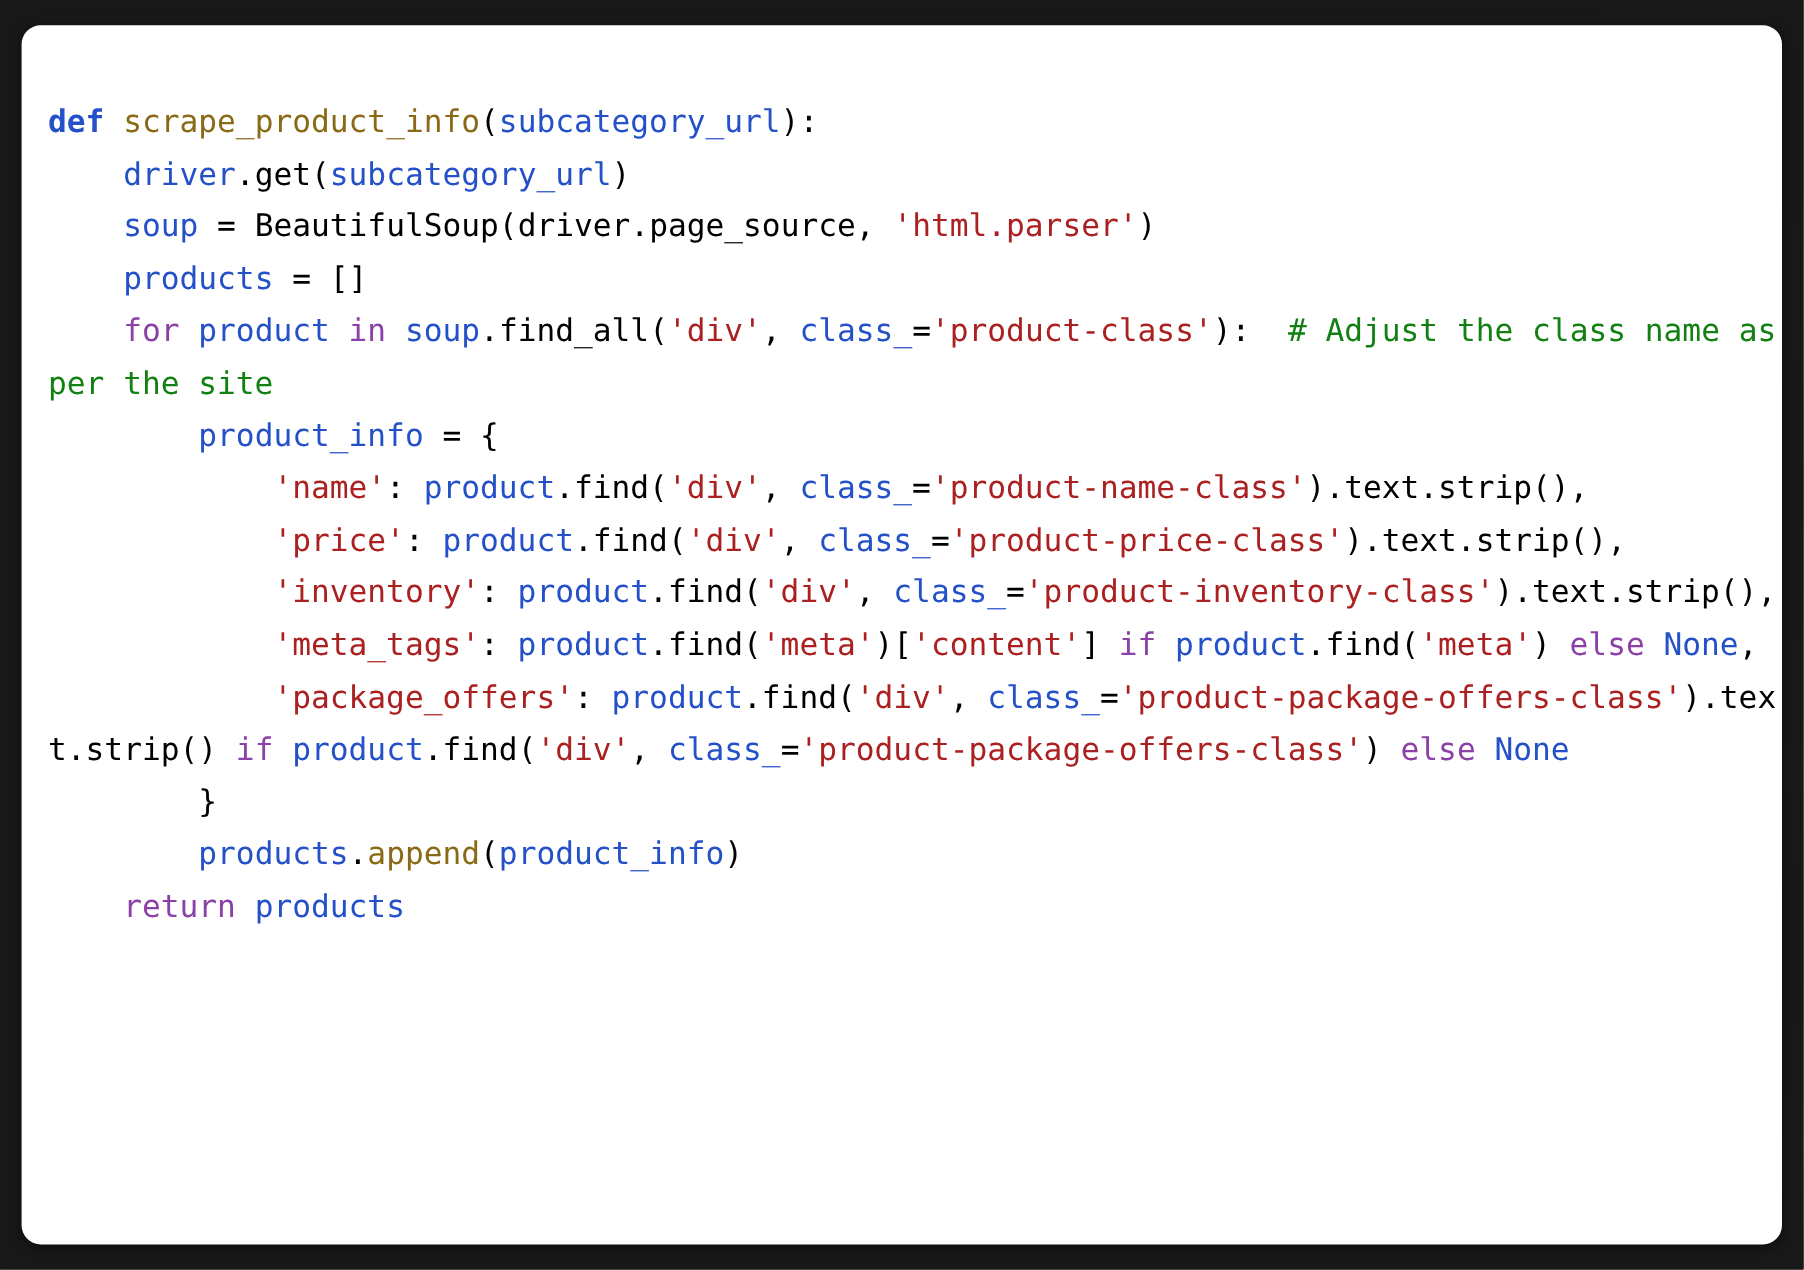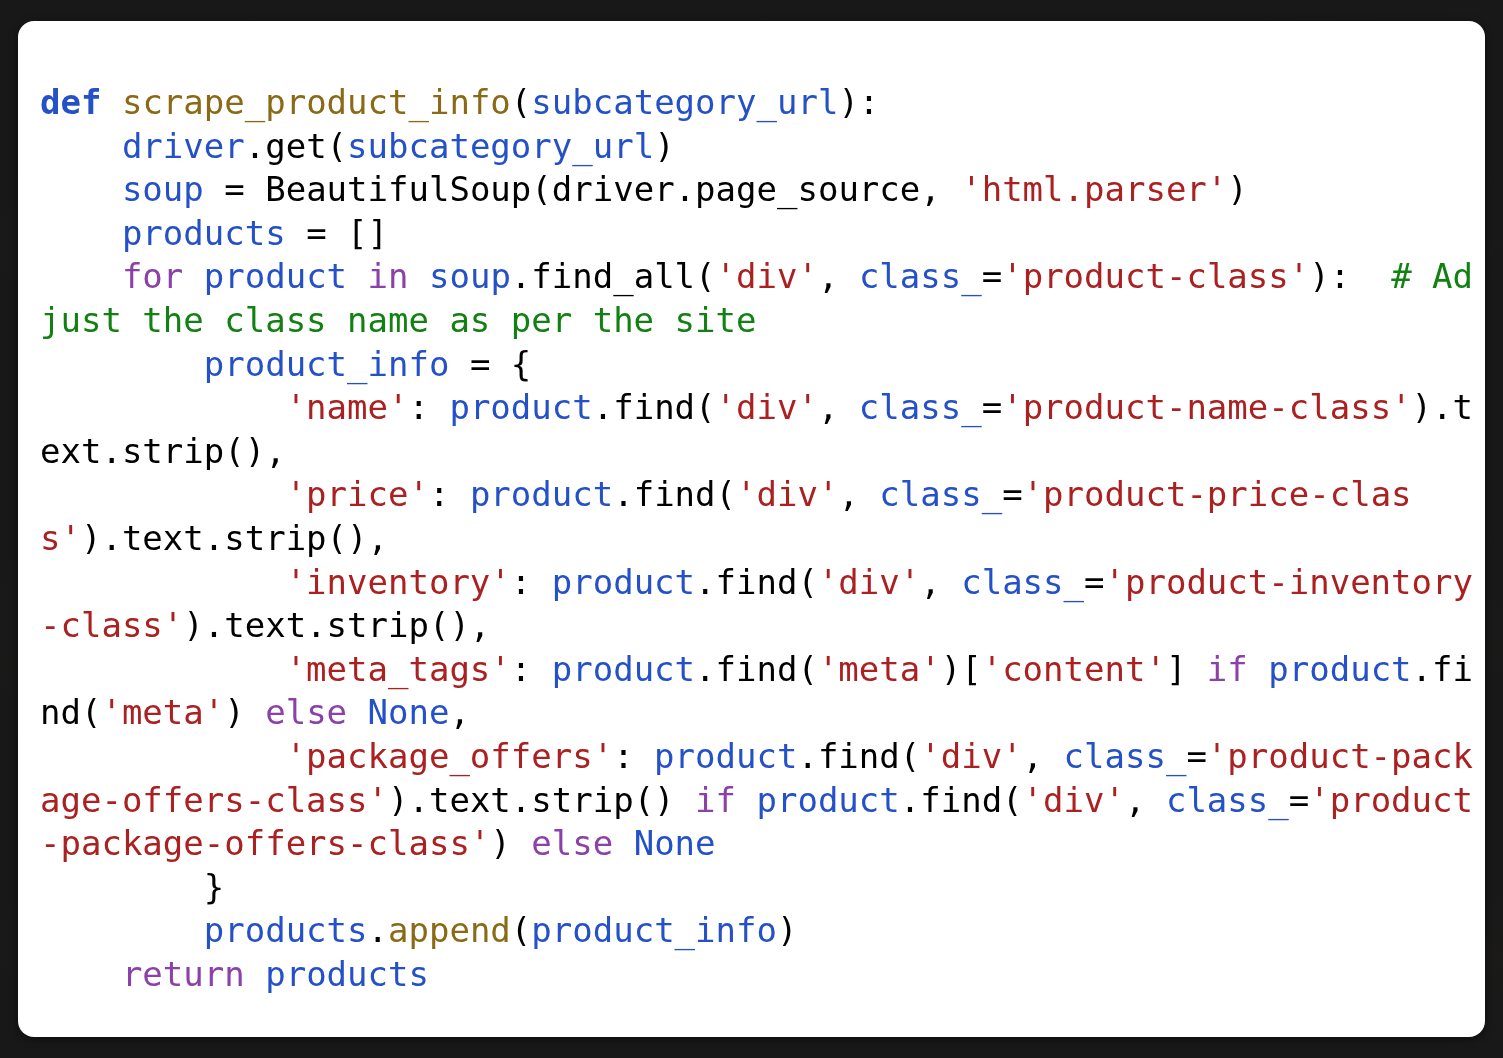--- a/index.html
+++ b/index.html
@@ -68,21 +68,21 @@
     overflow: hidden;
   }
 
   #code {
     position: absolute;
     left: 0;
     top: 0;
     width: 1467px;
     padding: 60px 0 0 22px;
     font-family: "DejaVu Sans Mono", monospace;
-    font-size: 34px;
+    font-size: 26px;
     line-height: 43.6px;
     letter-spacing: 0px;
     white-space: pre-wrap;
     word-break: break-all;
     color: #000000;
     font-weight: 500;
   }
 
   
   .kw   { color: #8b41a8; }            

